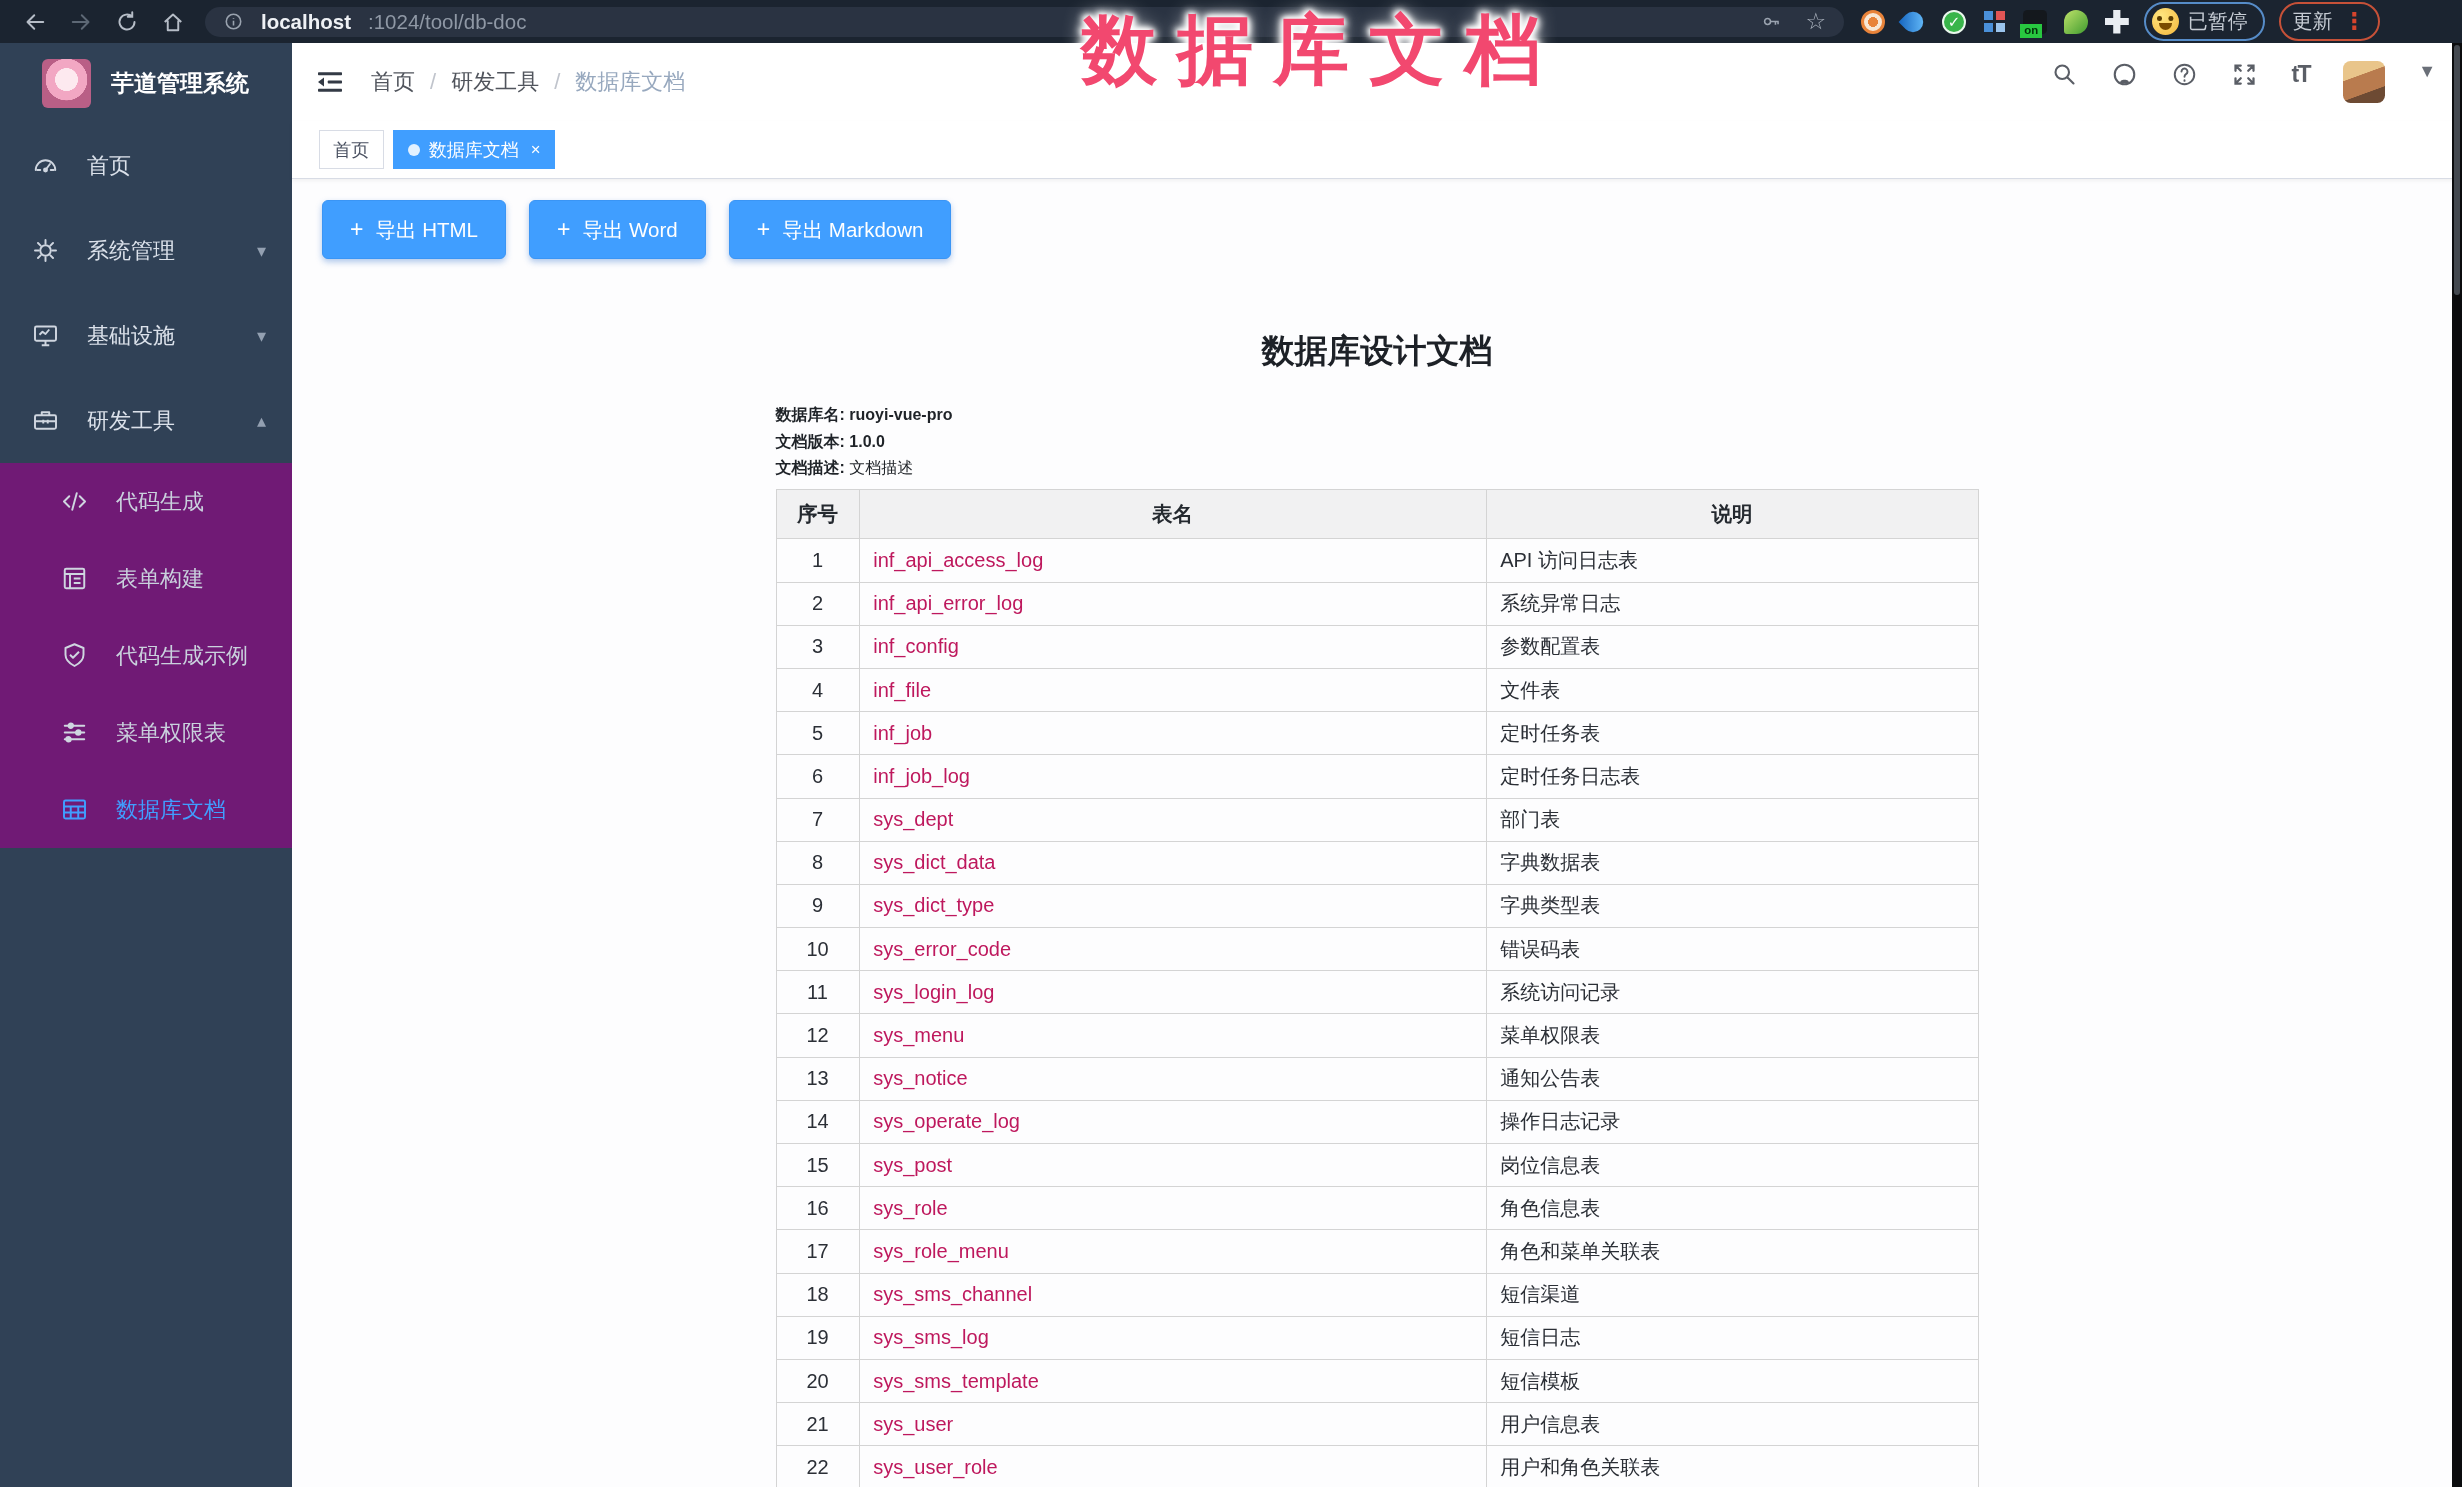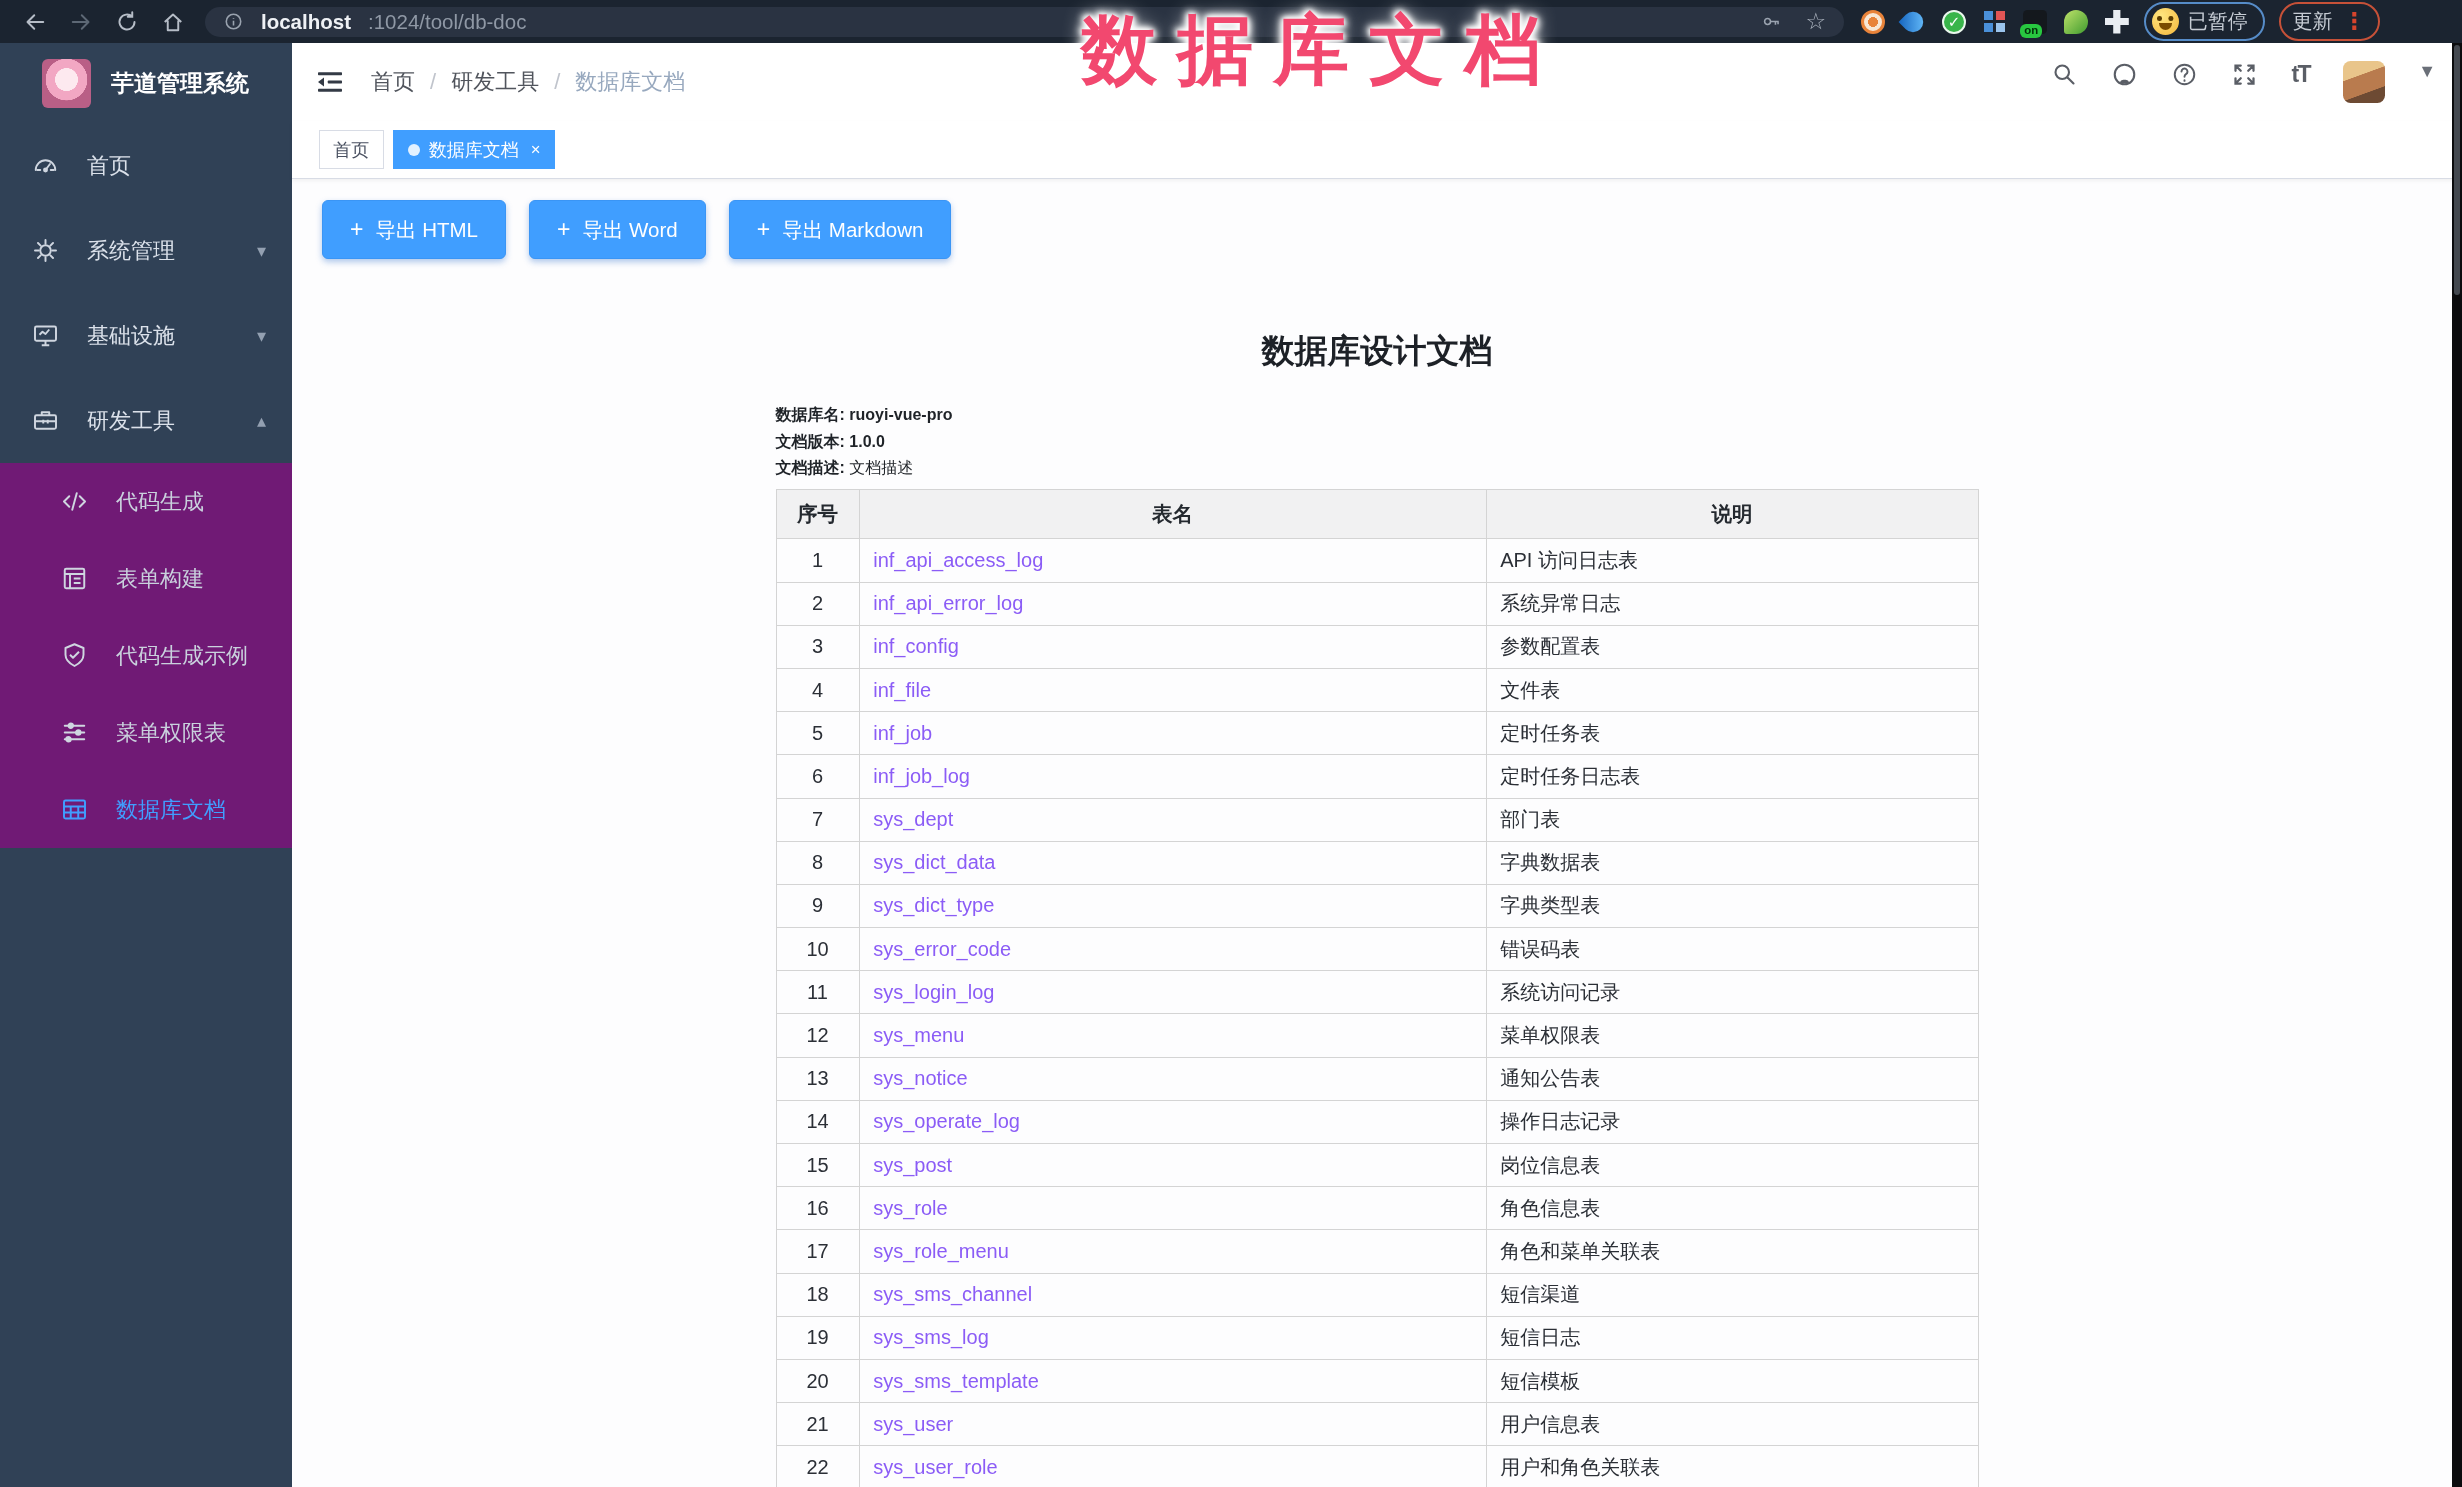--- a/index.html
+++ b/index.html
@@ -22,21 +22,21 @@
   .ext-orange { border-radius:50%; border:3.8px solid #e8833a; background:radial-gradient(circle,#e8833a 38%,#f7e7d6 40%); }
   .ext-pin { background:linear-gradient(135deg,#6cc3ff,#1565c0); border-radius:50% 50% 0 50%; transform:rotate(135deg) scale(.85); }
   .ext-check { border-radius:50%; background:#39b54a; border:2.3px solid #e9f7ec; color:#fff; display:flex; align-items:center; justify-content:center; font-size:15px; font-weight:bold; }
   .ext-grid { background:
       linear-gradient(#4a90d9,#4a90d9) 1.5px 1.5px/9px 9px no-repeat,
       linear-gradient(#e25555,#e25555) 13.7px 1.5px/9px 9px no-repeat,
       linear-gradient(#4a90d9,#4a90d9) 1.5px 13.7px/9px 9px no-repeat,
       linear-gradient(#9bc4ec,#9bc4ec) 13.7px 13.7px/9px 9px no-repeat; }
   .ext-on { background:#14181d; border-radius:4.6px; }
   .ext-on .on-chip { position:absolute; left:-3px; bottom:-4.6px; background:#28c840; color:#03300a;
-      font-size:11.4px; font-weight:bold; line-height:13.7px; padding:0 3.8px; border-radius:6px; }
+      font-size:11.4px; font-weight:bold; line-height:13.7px; padding:0 3.8px; border-radius:0; }
   .ext-sprout { background:linear-gradient(135deg,#bfe36a,#3f9b2f); border-radius:50% 50% 50% 12%; }
   .ext-puzzle { background:#e9edf2; clip-path:polygon(35% 0,65% 0,65% 35%,100% 35%,100% 65%,65% 65%,65% 100%,35% 100%,35% 65%,0 65%,0 35%,35% 35%); }
   .paused-pill { display:flex; align-items:center; gap:9px; border:2.3px solid #568cc8; border-radius:21px;
       padding:3.8px 15px 3.8px 6px; color:#c6ccd4; font-size:20px; margin-left:15px; white-space:nowrap; }
   .emoji-face { width:27px; height:27px; border-radius:50%;
       background:radial-gradient(circle at 35% 30%,#ffe680,#f4b63b); position:relative; }
   .emoji-face::before { content:""; position:absolute; top:8.3px; left:5.3px; width:4.6px; height:4.6px; border-radius:50%;
       background:#5a3b00; box-shadow:11.4px 0 0 #5a3b00; }
   .emoji-face::after { content:""; position:absolute; left:6.8px; top:15px; width:13.7px; height:6.8px;
       border-radius:0 0 13.7px 13.7px; background:#7a4b00; }
@@ -95,21 +95,21 @@
   .meta { margin-top:28px; font-size:16px; color:#1f2328; line-height:26.6px; }
   .meta .lbl { font-weight:bold; }
   .meta .val-b { font-weight:bold; }
   .doc-table { width:100%; border-collapse:collapse; margin-top:7.6px; font-size:20px; table-layout:fixed; }
   .doc-table th, .doc-table td { border:0.8px solid #d4d4d4; }
   .doc-table th { background:#f1f1f2; padding:10px 7.6px; font-size:20.5px; color:#24292f; }
   .doc-table td { padding:7.6px 13.7px; color:#2b2f36; }
   .doc-table td.c-idx { text-align:center; }
   .doc-table col.col-idx { width:83px; }
   .doc-table col.col-name { width:627px; }
-  a.tbl-link { color:#8b5cf6; text-decoration:none; cursor:pointer; }
+  a.tbl-link { color:#be185d; text-decoration:none; cursor:pointer; }
 
   
   .annotation { position:absolute; top:0; left:1081px; z-index:60; font-size:76px; font-weight:bold;
       letter-spacing:20px; color:#f2486f;
       text-shadow:0 0 4.6px #fff, 0 0 10.6px #fff, 0 0 20px #fff, 2.3px 2.3px 7.6px #ffffff, -2.3px -2.3px 7.6px #ffffff; }
 
   
   .scroll-strip { position:absolute; right:0; top:43px; width:10px; height:1444px; background:#0b0c0e; z-index:40; }
   .scroll-thumb { position:absolute; top:1.5px; left:1.5px; width:6.8px; height:250px; background:#43484f; border-radius:3.8px; }
 </style>

